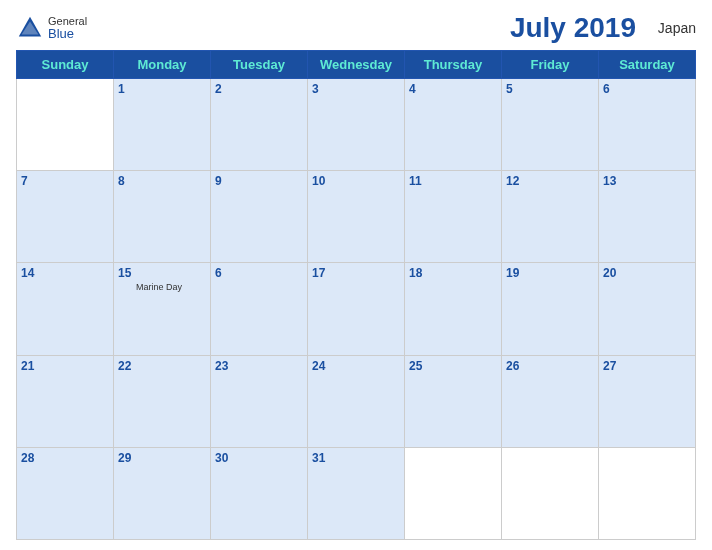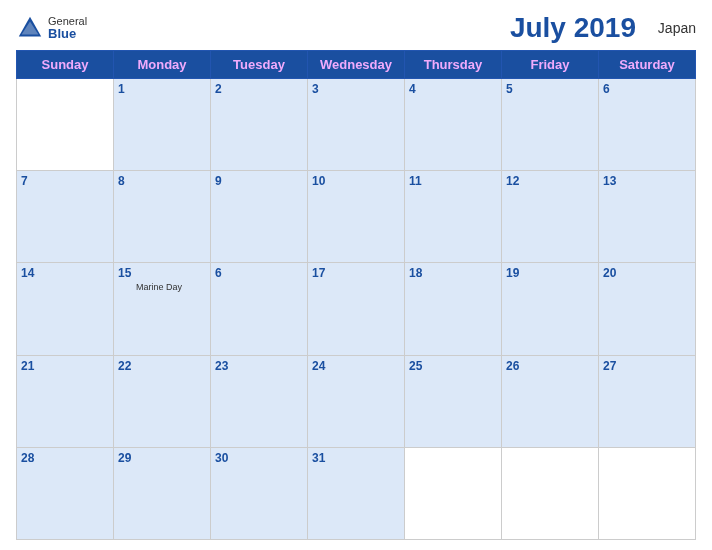--- a/index.html
+++ b/index.html
@@ -35,21 +35,21 @@
       line-height: 1.1;
     }
     .logo-general {
       font-size: 11px;
       color: #333;
       font-weight: normal;
     }
     .logo-blue {
       font-size: 13px;
       color: #1a4fa0;
-      font-weight: bold;
+      font-weight: normal;
     }
     .logo-icon {
       width: 28px;
       height: 28px;
     }
     .calendar-title {
       font-size: 28px;
       color: #1a4fa0;
       font-weight: bold;
       text-align: right;
@@ -61,21 +61,21 @@
       min-width: 60px;
       text-align: right;
     }
     .calendar-table {
       width: 100%;
       border-collapse: collapse;
       flex: 1;
     }
     .day-header {
       background-color: #1a4fa0;
-      color: #f0abfc;
+      color: #5eead4;
       text-align: center;
       font-size: 13px;
       font-weight: bold;
       padding: 6px 2px;
       border: 1px solid #2255b0;
     }
     .cal-cell {
       border: 1px solid #ccc;
       vertical-align: top;
       padding: 3px 4px;

